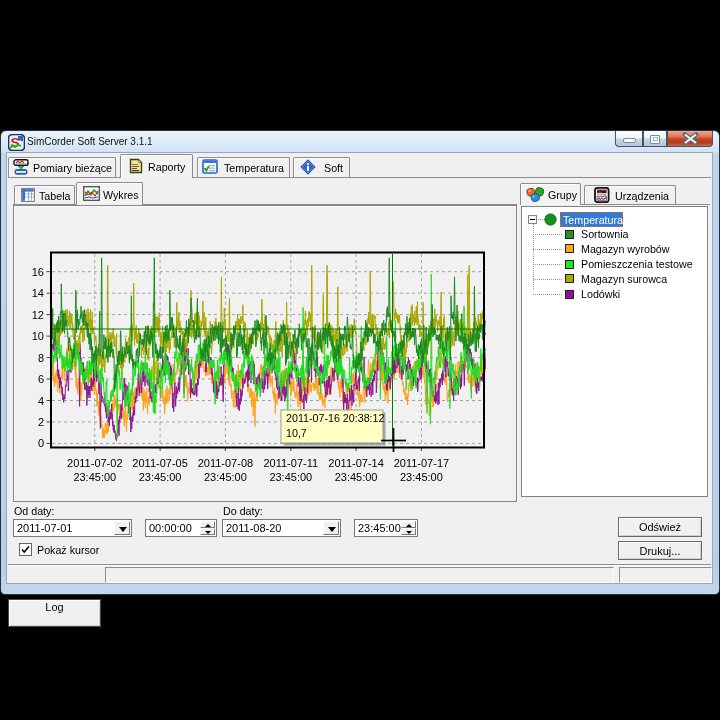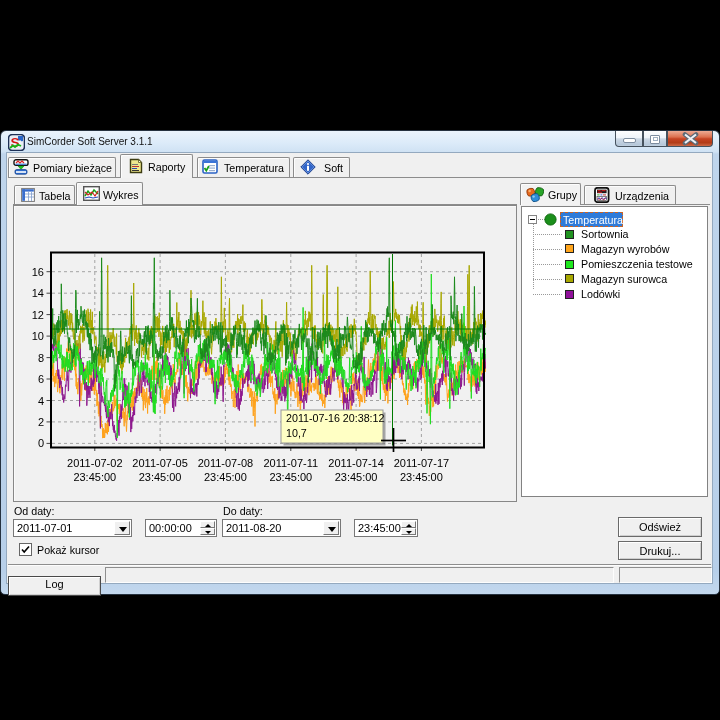--- a/index.html
+++ b/index.html
@@ -285,15 +285,15 @@
     </div>
 <div style="position:absolute;left:19px;top:543px;width:13px;height:13px;background:#fff;border:1px solid #666">
       <svg width="11" height="11" style="position:absolute;left:0;top:0">
         <path d="M2 5.5 L4.2 8 L9 2.5" stroke="#000" stroke-width="1.6" fill="none"></path>
       </svg>
     </div>
 <div class="lbl" style="left:37px;top:544px">Pokaż kursor</div>
 <div class="btn" style="left:618px;top:517px;width:84px;height:20px;line-height:19px">Odśwież</div>
 <div class="btn" style="left:618px;top:541px;width:84px;height:19px;line-height:18px">Drukuj...</div>
 <div style="position:absolute;left:8px;top:564px;width:703px;height:2px;border-top:1px solid #8e8e8e;border-bottom:1px solid #fdfdfd"></div>
-<div class="btn" style="left:8px;top:576px;width:93px;height:20px;line-height:15px;border-color:#4a4a4a">Log</div>
+<div class="btn" style="left:8px;top:599px;width:93px;height:28px;line-height:15px;border-color:#4a4a4a">Log</div>
 <div class="sunken" style="left:105px;top:567px;width:509px;height:16px"></div>
 <div class="sunken" style="left:619px;top:567px;width:93px;height:16px"></div>
 </div>
 </body></html>

